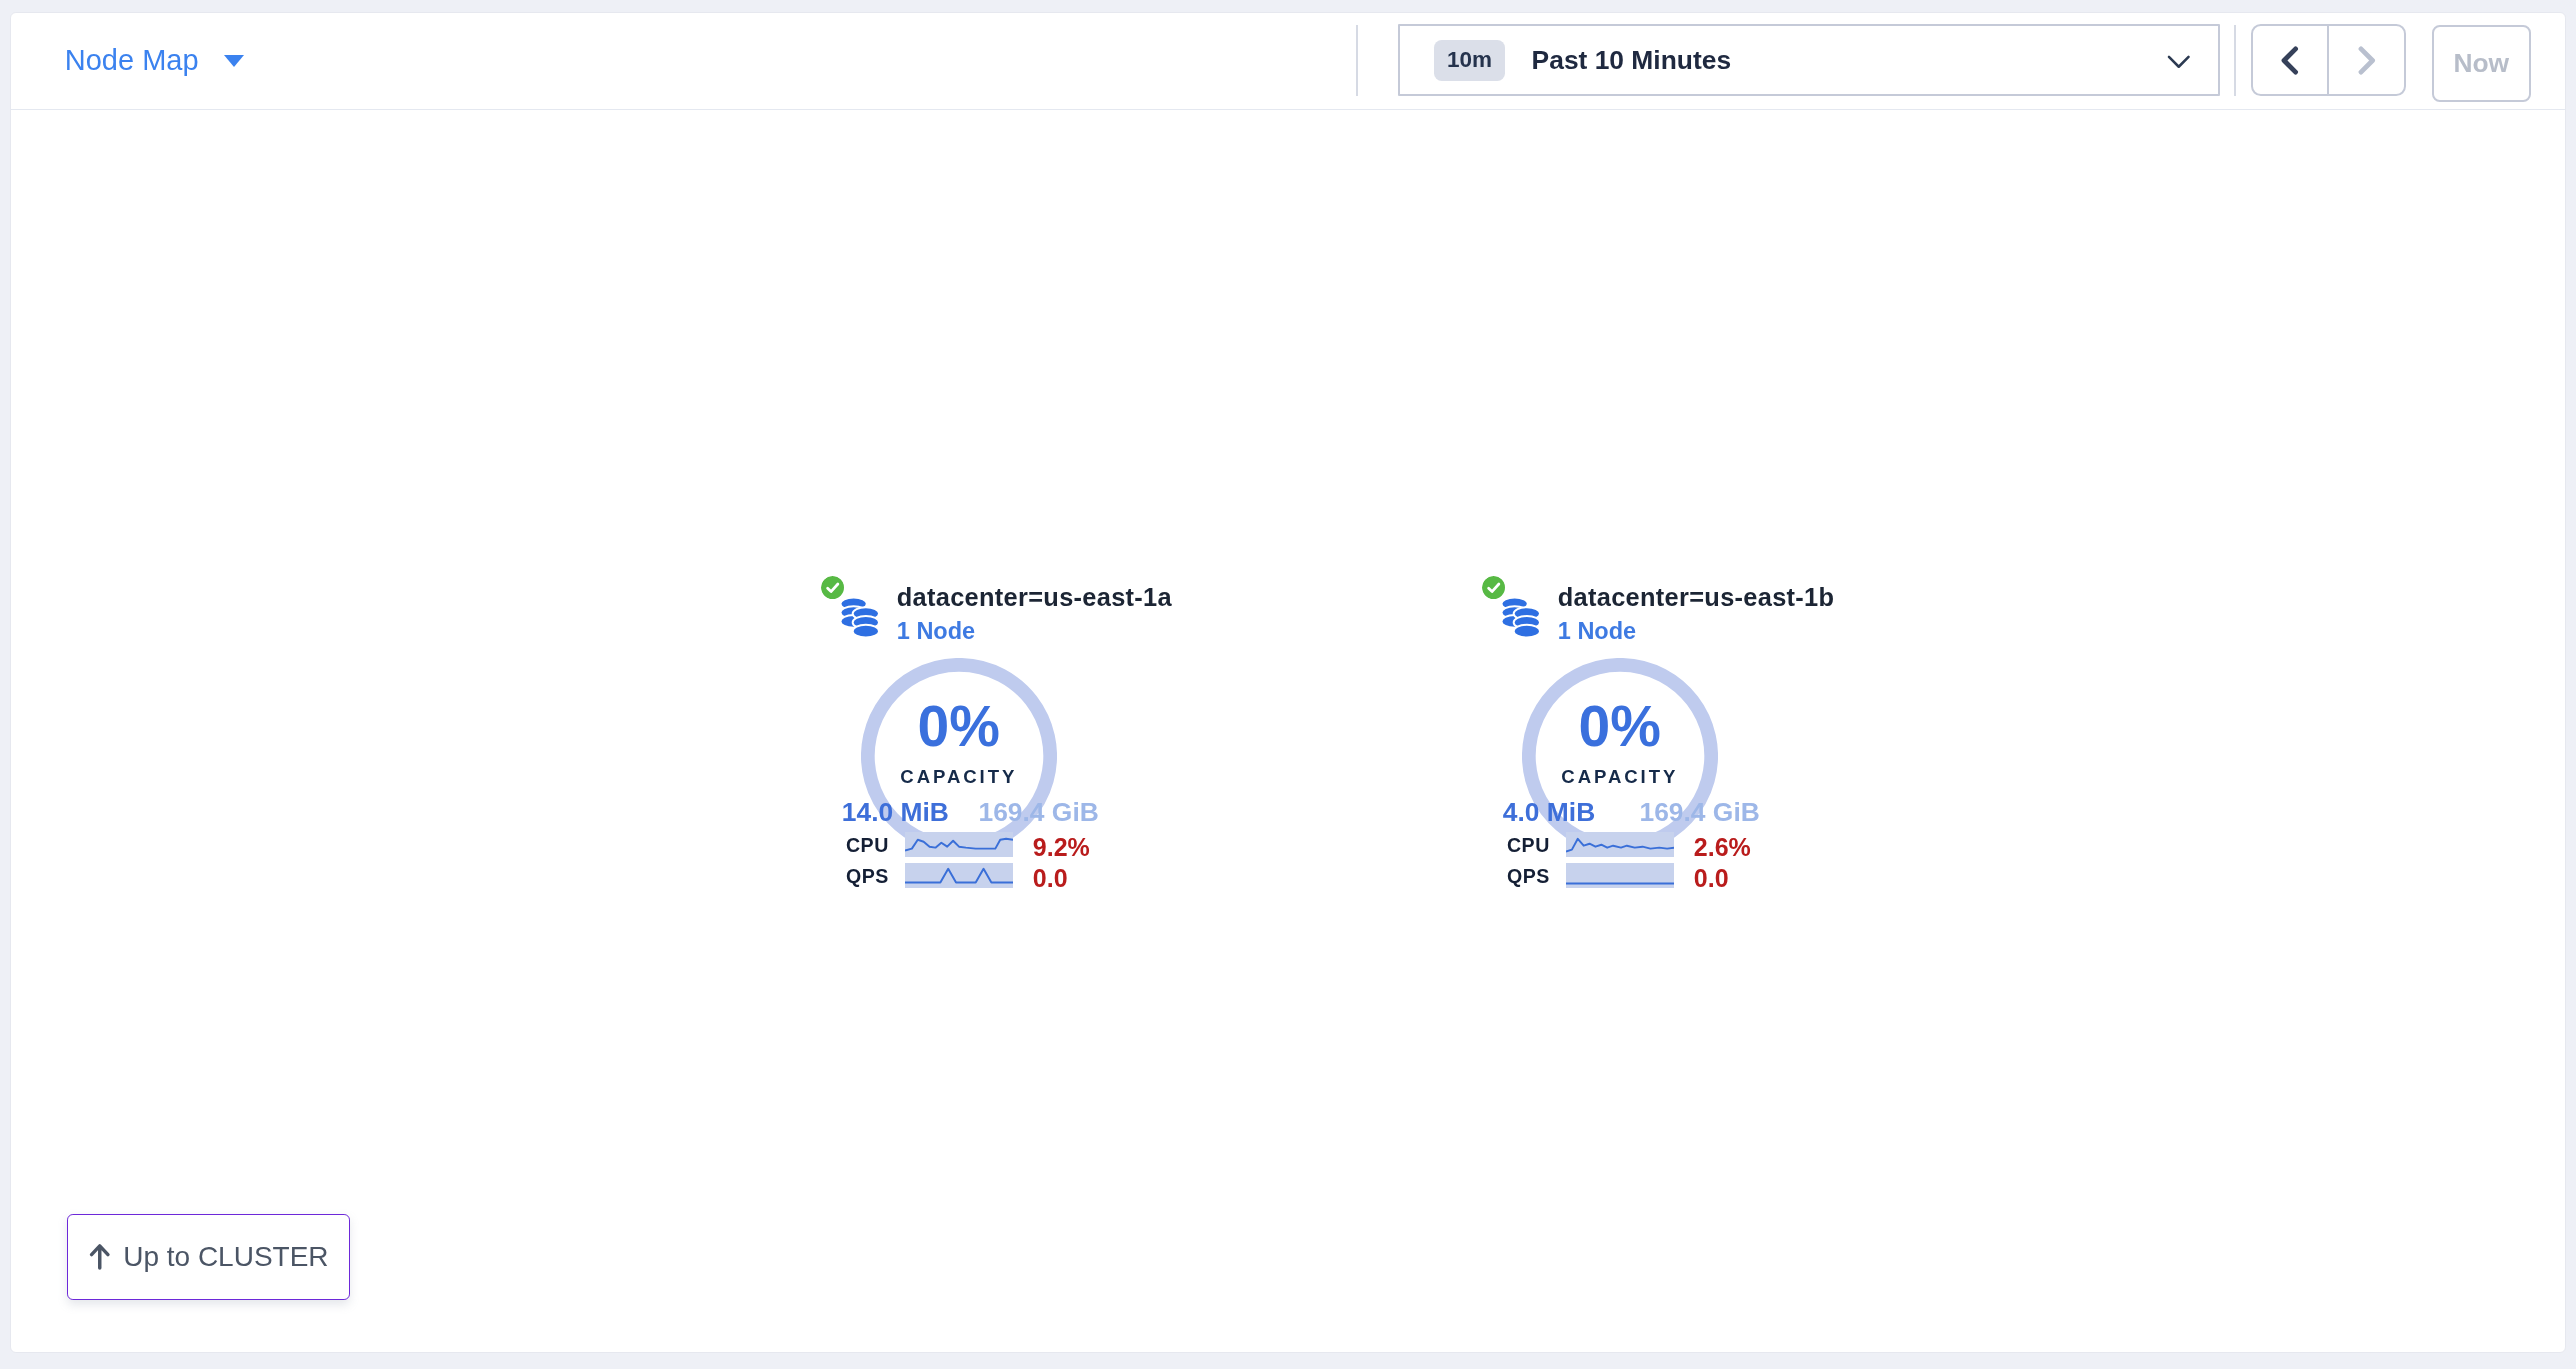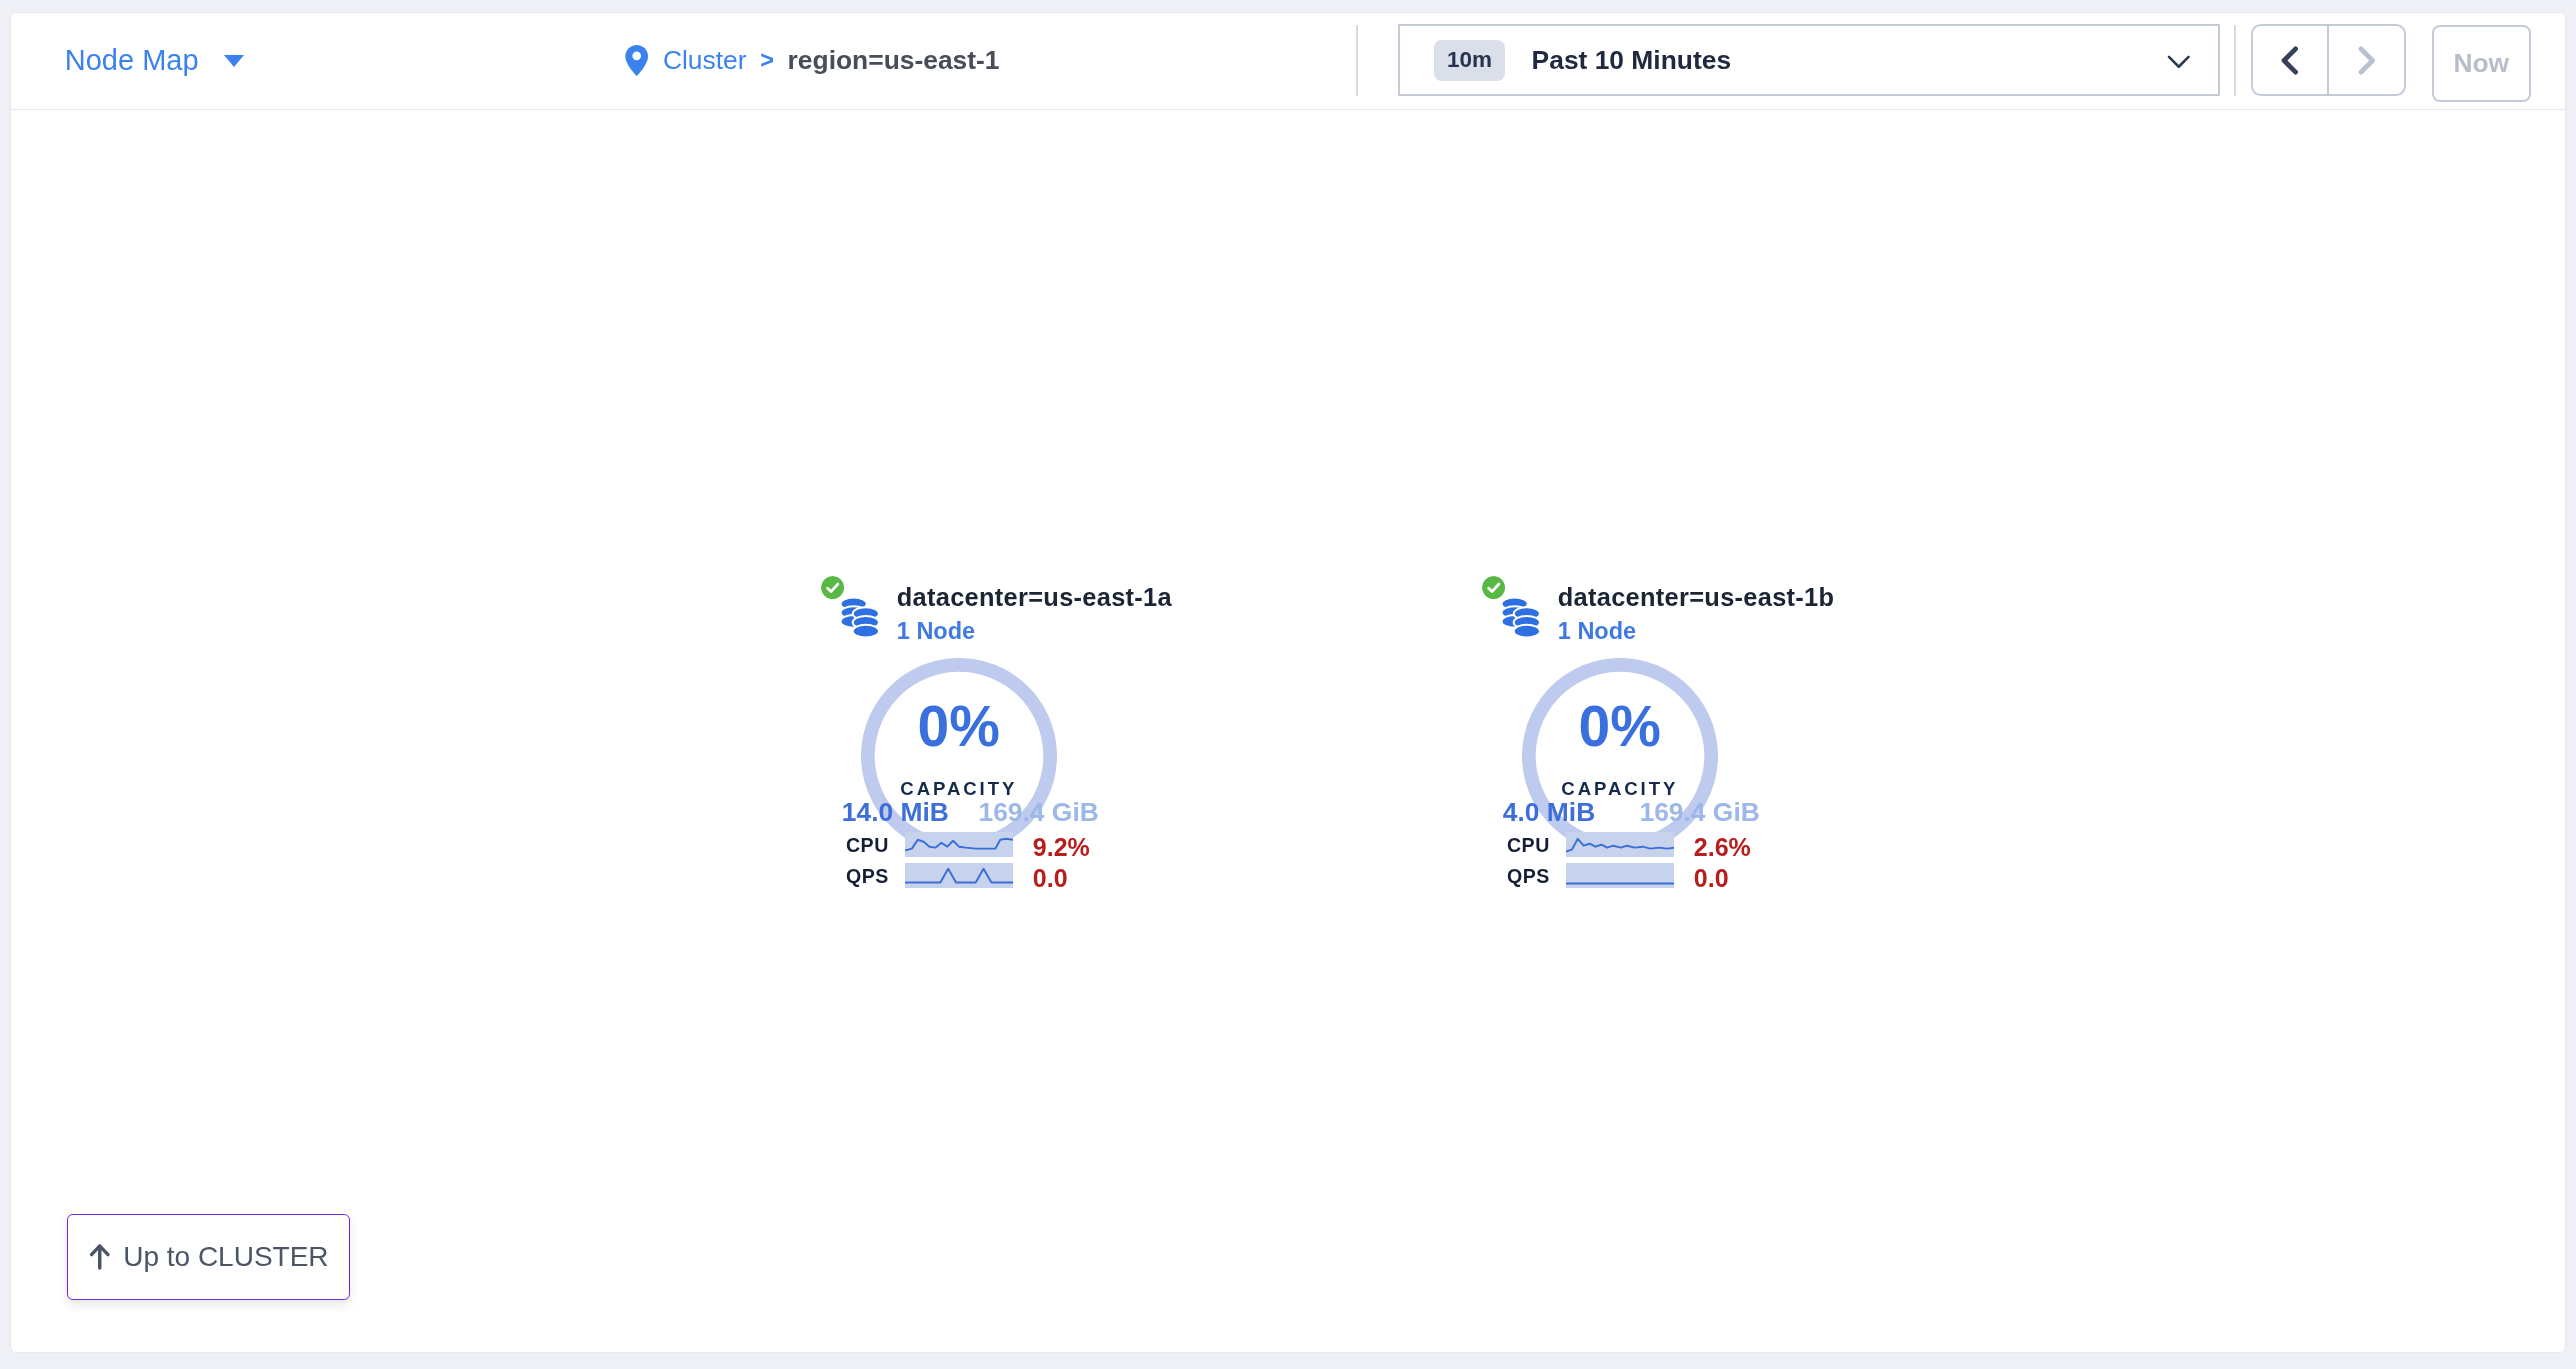--- a/index.html
+++ b/index.html
@@ -88,21 +88,21 @@
     font-size:23.5px;font-weight:700;color:#3e7ae2;
   }
   .gauge{position:absolute;left:68px;top:82px;width:196px;height:196px;}
   .gauge svg{position:absolute;left:0;top:0;}
   .gauge-pct{
     position:absolute;left:0;top:35px;width:196px;text-align:center;
     font-size:57px;font-weight:800;color:#3a70dd;
   }
   .gauge-cap{
     position:absolute;left:0;top:108px;width:196px;text-align:center;
-    font-size:18.6px;font-weight:700;color:#152a49;letter-spacing:2.9px;margin-top:12px;
+    font-size:18.6px;font-weight:700;color:#152a49;letter-spacing:2.9px;
   }
   .cap-range{
     position:absolute;left:49px;top:221px;width:257px;
     display:flex;justify-content:space-between;
   }
   .cap-used{font-size:26.4px;font-weight:600;color:#3e6fd9;}
   .cap-total{font-size:26.4px;font-weight:600;color:#9db7e8;}
   .metric-row{position:absolute;left:0;height:25.4px;width:333px;}
   .metric-row.m-0{top:256px;}
   .metric-row.m-1{top:287px;}
@@ -133,29 +133,20 @@
 
 <div class="panel">
 
   <div class="header">
 
     <div class="view-selector">
       <span class="vs-label">Node Map</span>
       <span class="caret-down"></span>
     </div>
 
-    <div class="breadcrumb">
-      <svg class="pin" viewBox="0 0 24 32">
-        <path d="M12 1 C5.9 1 1 5.9 1 12 c0 8 11 19 11 19 s11 -11 11 -19 C23 5.9 18.1 1 12 1 z" fill="#3b82ef"></path>
-        <circle cx="12" cy="11.5" r="4.2" fill="#ffffff"></circle>
-      </svg>
-      <span class="bc-root">Cluster</span>
-      <span class="bc-sep">&gt;</span>
-      <span class="bc-current">region=us-east-1</span>
-    </div>
 
     <div class="hdr-divider divider-1"></div>
 
     <div class="time-select">
       <span class="tw-badge">10m</span>
       <span class="tw-label">Past 10 Minutes</span>
       <svg class="tw-chevron" width="23.5" height="14.7" viewBox="0 0 24 15">
         <polyline points="2,2 12,12 22,2" fill="none" stroke="#2c3a52" stroke-width="2.6" stroke-linecap="round" stroke-linejoin="round"></polyline>
       </svg>
     </div>

